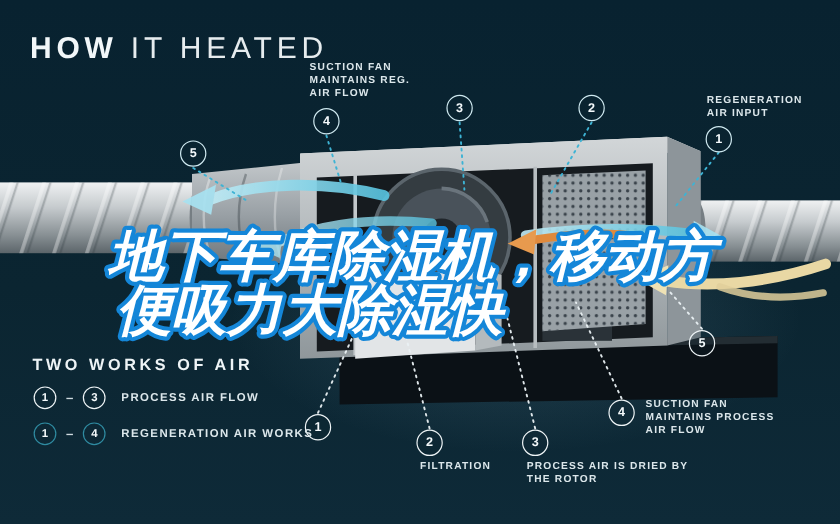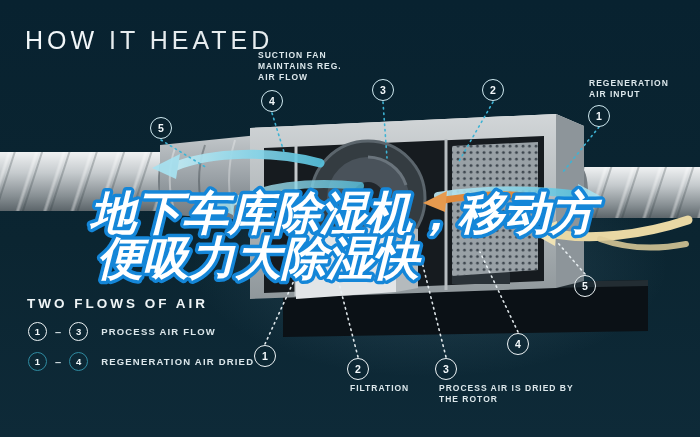--- a/index.html
+++ b/index.html
@@ -6,21 +6,21 @@
   #stage{
     position:relative;width:700px;height:437px;overflow:hidden;
     background:#0a2330;
     background:radial-gradient(ellipse 340px 160px at 430px 265px, rgba(130,170,190,.22), rgba(130,170,190,0) 70%),
                linear-gradient(180deg,#082230 0%, #0b2531 55%, #0e2a38 100%);
     font-family:"Liberation Sans", sans-serif;
   }
   .abs{position:absolute;}
   
   #title{left:25px;top:26px;font-size:25px;letter-spacing:4px;color:#f2f7f9;white-space:nowrap;}
-  #title .b{font-weight:normal;}
+  #title .b{font-weight:bold;}
   #title .l{font-weight:300;opacity:.95;}
   
   .co{font-size:8.5px;font-weight:bold;letter-spacing:1px;line-height:11px;color:#dce7eb;text-transform:uppercase;}
   
   .badge{width:22px;height:22px;border-radius:50%;box-sizing:border-box;
     display:flex;align-items:center;justify-content:center;
     font-size:10.5px;font-weight:bold;color:#f4f9fb;background:rgba(10,35,48,.25);}
   .badge.t{border:1.6px solid #cfe9f0;}
   .badge.w{border:1.6px solid #eef4f6;}
   
@@ -189,32 +189,33 @@
 
   <div class="badge w abs" style="left:254px;top:345px">1</div>
 
   <div class="badge w abs" style="left:347px;top:358px">2</div>
   <div class="co abs" style="left:350px;top:383px;width:90px">FILTRATION</div>
 
   <div class="badge w abs" style="left:435px;top:358px">3</div>
   <div class="co abs" style="left:439px;top:383px;width:148px">PROCESS AIR IS DRIED BY THE ROTOR</div>
 
   <div class="badge w abs" style="left:507px;top:333px">4</div>
+  <div class="co abs" style="left:538px;top:331px;width:122px">SUCTION FAN MAINTAINS PROCESS AIR FLOW</div>
 
   <div class="badge w abs" style="left:574px;top:275px">5</div>
 
-  <div id="legend-heading" class="abs">TWO FLOWS OF AIR</div>
+  <div id="legend-heading" class="abs">TWO WORKS OF AIR</div>
 
   <div class="lrow abs" style="left:28px;top:322px">
     <span class="lbadge pw">1</span>
     <span class="ldash">–</span>
     <span class="lbadge pw">3</span>
     <span class="llabel">PROCESS AIR FLOW</span>
   </div>
 
   <div class="lrow abs" style="left:28px;top:352px">
     <span class="lbadge rg">1</span>
     <span class="ldash">–</span>
     <span class="lbadge rg">4</span>
-    <span class="llabel">REGENERATION AIR DRIED</span>
+    <span class="llabel">REGENERATION AIR WORKS</span>
   </div>
 
 </div>
 
 </body></html>

